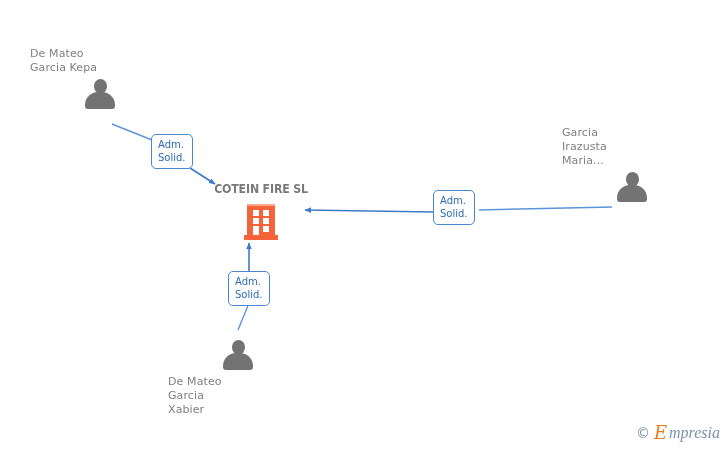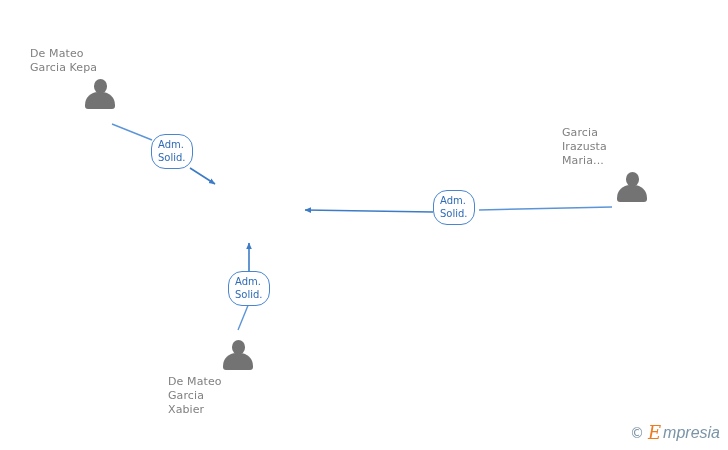--- a/index.html
+++ b/index.html
@@ -129,21 +129,21 @@
     width: 6px;
     height: 9px;
     background: #ffffff;
   }
 
   
   .rel-label {
     position: absolute;
     background: #ffffff;
     border: 1px solid #4a86d0;
-    border-radius: 14px;
+    border-radius: 5px;
     color: #2f6bb5;
     font-size: 10px;
     line-height: 13px;
     padding: 3px 6px 4px 6px;
     white-space: pre-line;
     text-align: left;
     box-sizing: border-box;
   }
 
   
@@ -163,21 +163,21 @@
   }
   .watermark .wm-e {
     color: #ef7b21;
     font-family: "DejaVu Serif", "Liberation Serif", serif;
     font-style: italic;
     font-size: 18px;
     line-height: 18px;
   }
   .watermark .wm-rest {
     color: #7b94a8;
-    font-family: Liberation Sans, sans-serif;
+    font-family: Liberation Serif, serif;
     font-style: italic;
     font-size: 16px;
     line-height: 16px;
     margin-left: -2px;
   }
 </style>
 </head>
 <body>
 
 <div id="graph">
@@ -224,20 +224,34 @@
   <div class="node person-node" style="left:168px; top:336px;">
     <div class="person-icon">
       <div class="head"></div>
       <div class="body"></div>
     </div>
     <div class="person-name" style="margin-top:5px;">De Mateo
 Garcia
 Xabier</div>
   </div>
 
+  <div class="node company-node" style="left:181px; top:182px;">
+    <div class="company-name">COTEIN FIRE SL</div>
+    <div class="company-icon">
+      <div class="roofline"></div>
+      <div class="tower"></div>
+      <div class="win" style="left:9px;  top:6px;"></div>
+      <div class="win" style="left:19px; top:6px;"></div>
+      <div class="win" style="left:9px;  top:14px;"></div>
+      <div class="win" style="left:19px; top:14px;"></div>
+      <div class="win" style="left:19px; top:22px;"></div>
+      <div class="door"></div>
+      <div class="base"></div>
+    </div>
+  </div>
 
   <div class="rel-label" style="left:151px; top:134px;">Adm.
 Solid.</div>
 
   <div class="rel-label" style="left:433px; top:190px;">Adm.
 Solid.</div>
 
   <div class="rel-label" style="left:228px; top:271px;">Adm.
 Solid.</div>
 

